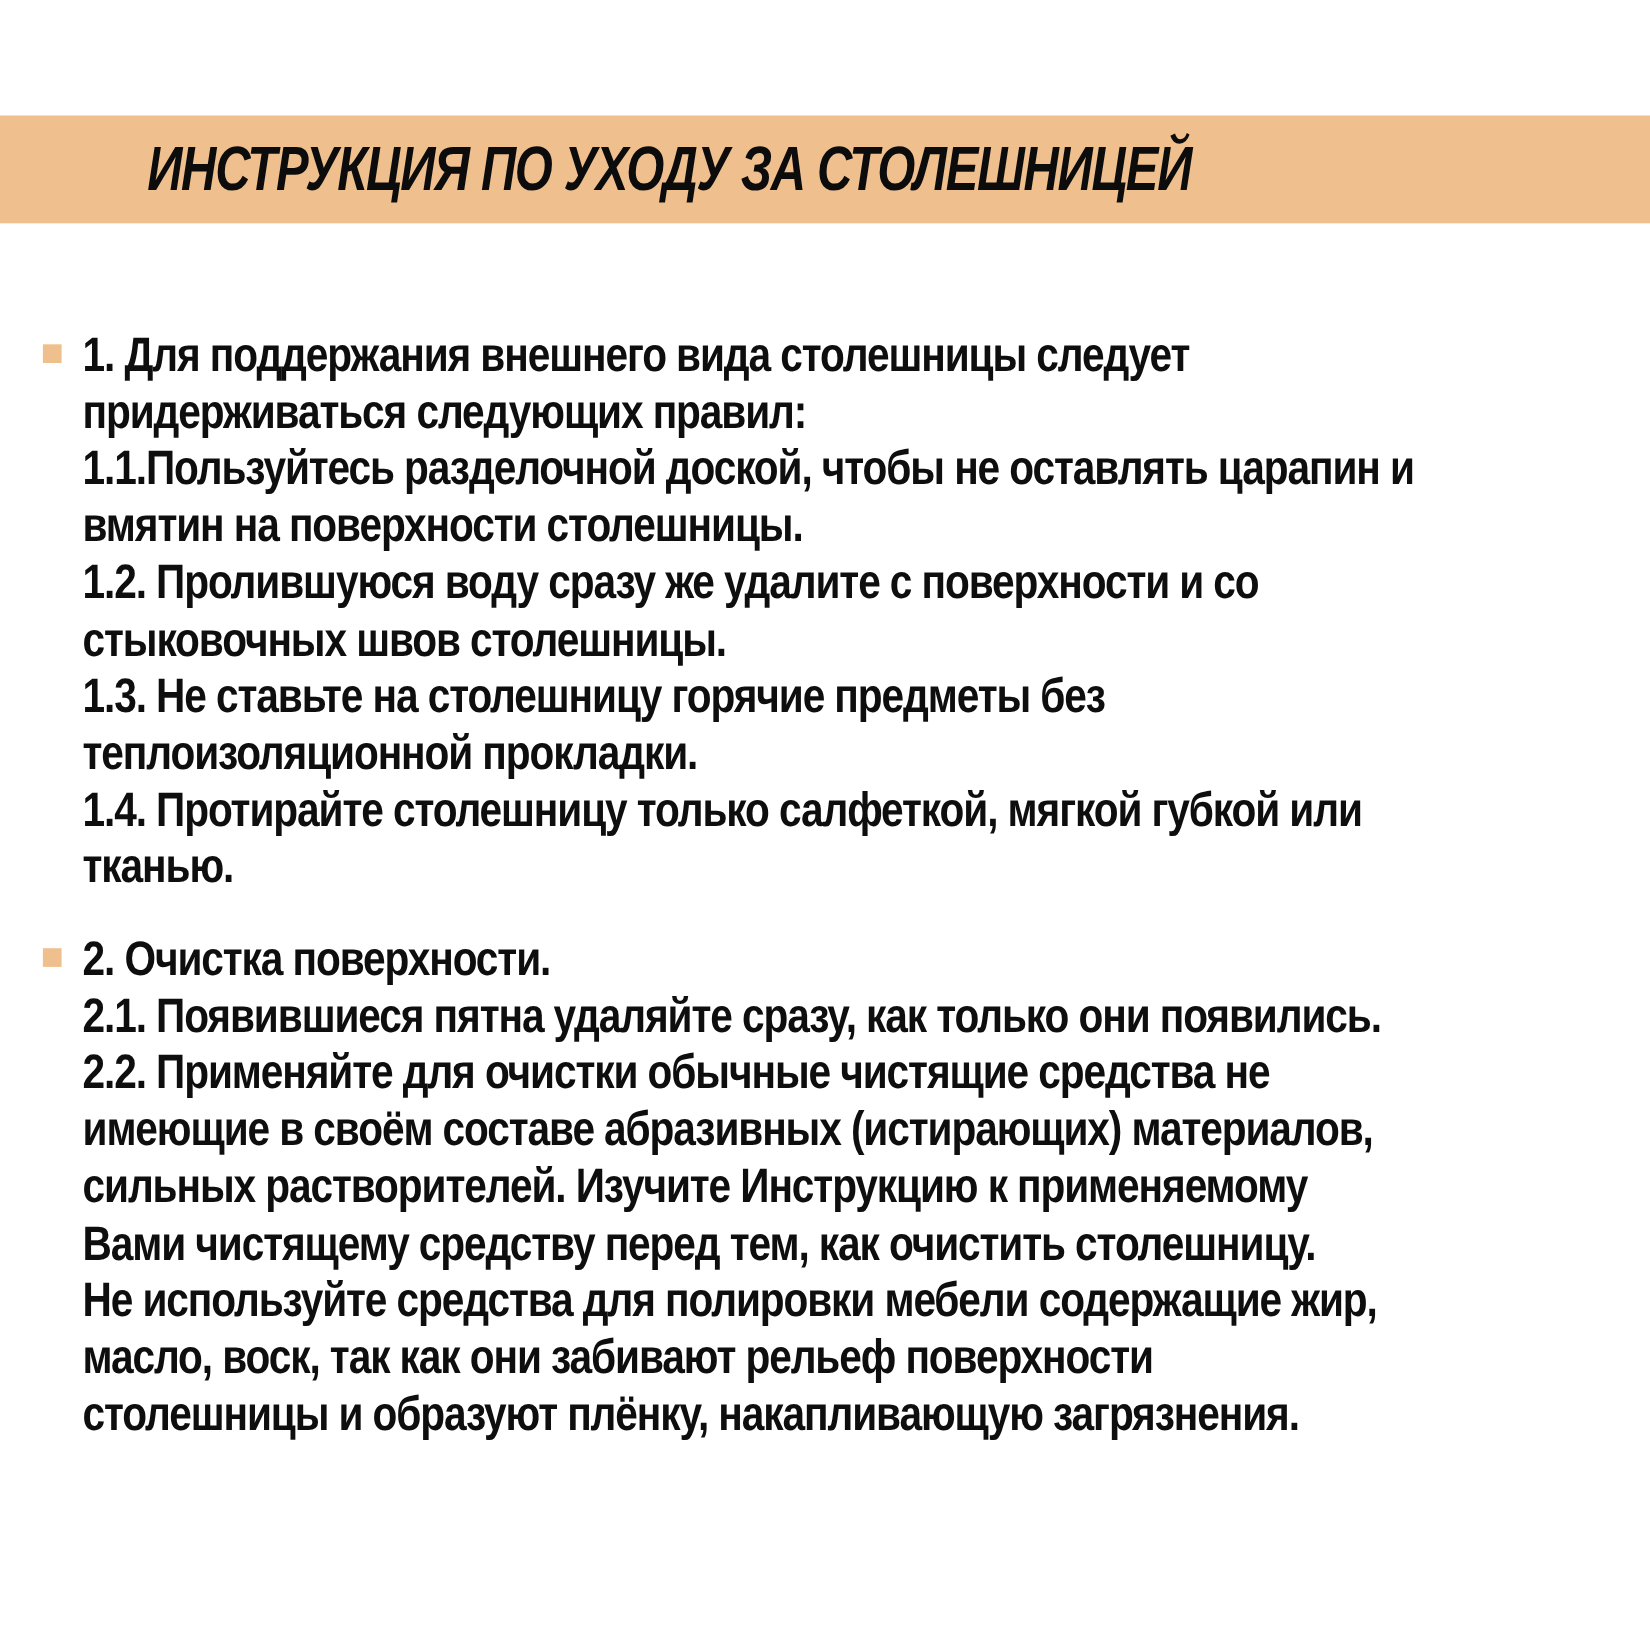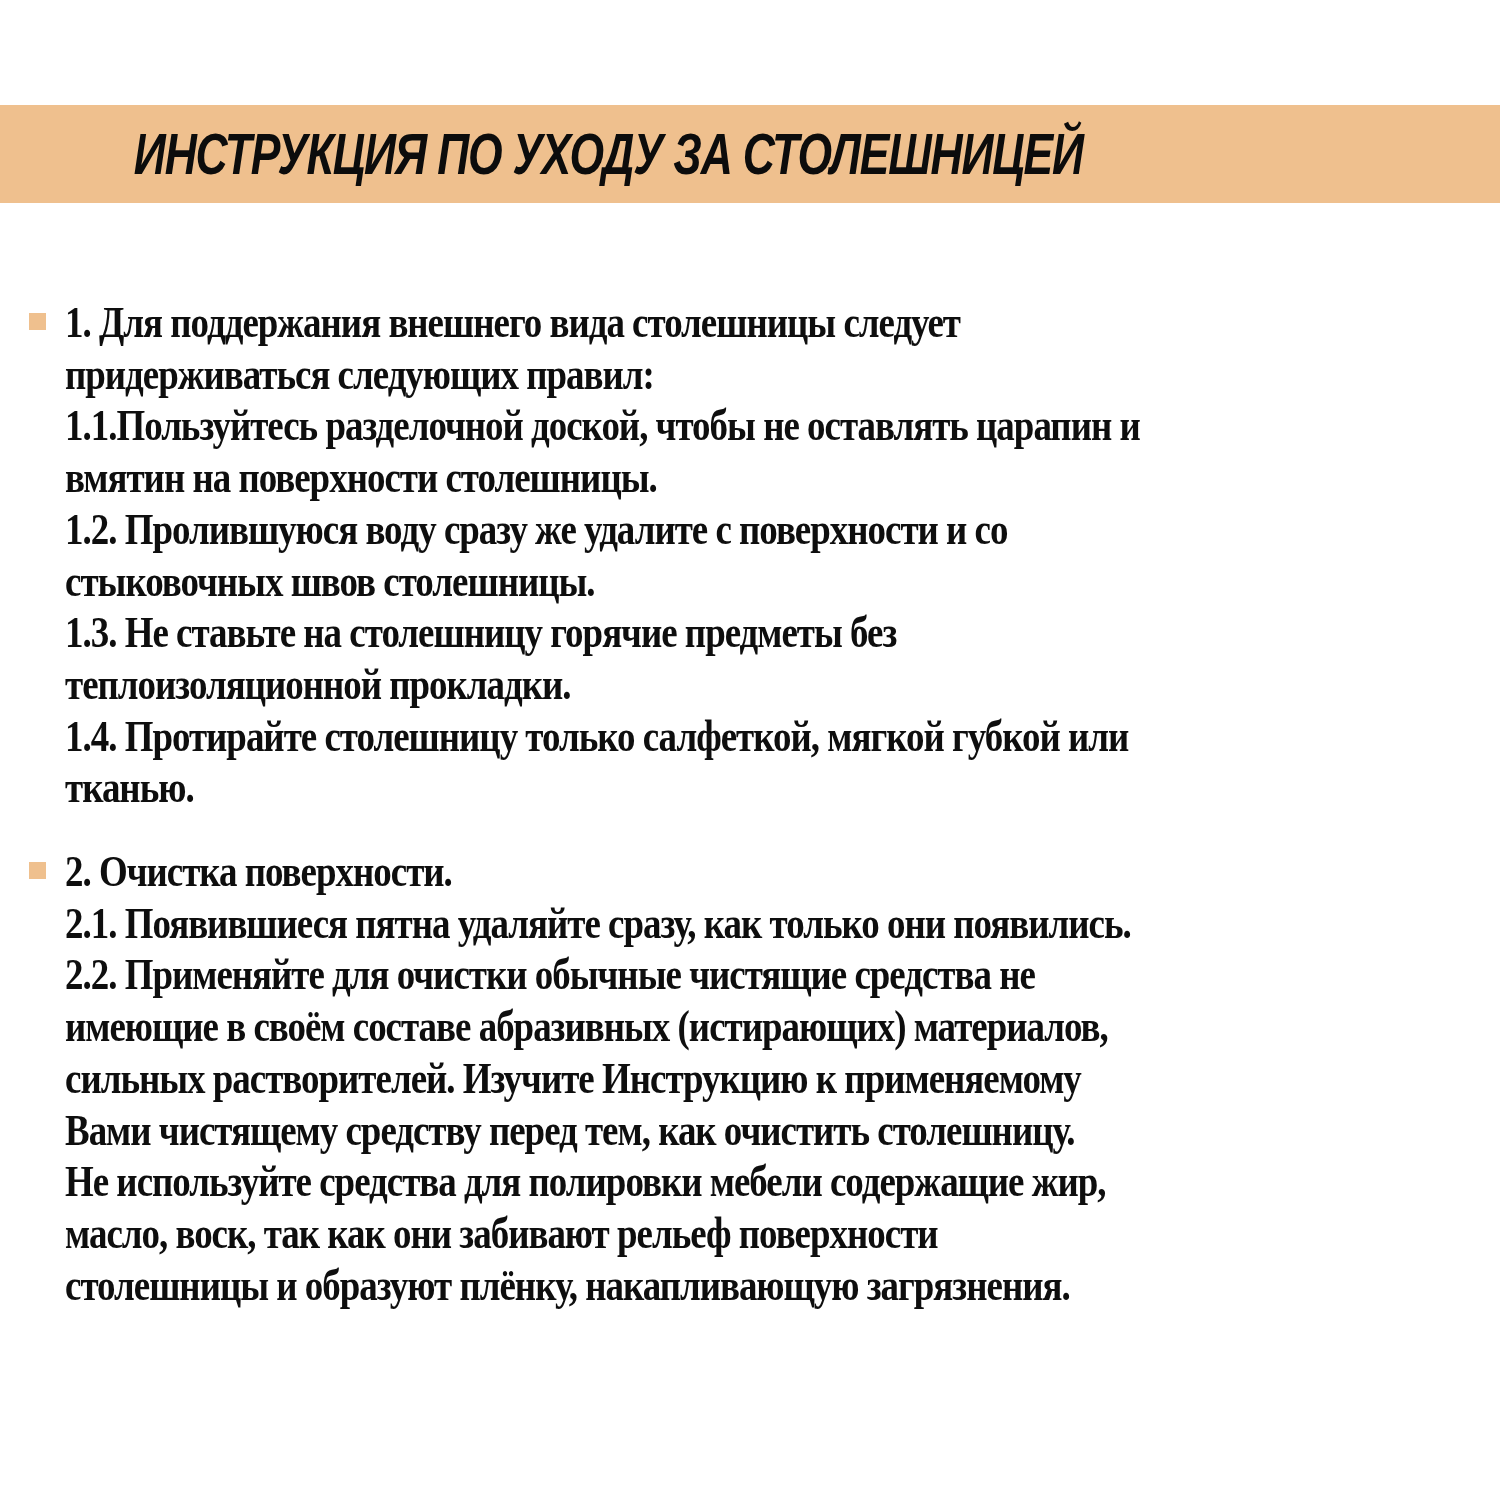--- a/index.html
+++ b/index.html
@@ -30,24 +30,23 @@
     font-size: 57px;
     font-weight: 800;
     font-style: italic;
     color: #0c0c0c;
     letter-spacing: -1.5px;
     white-space: nowrap;
     transform: scaleX(0.78);
   }
   .content {
     position: absolute;
-    left: 65px;
+    left: 75px;
     top: 297px;
     width: 1400px;
-    font-family: Liberation Serif, serif;
   }
   .section {
     position: relative;
   }
   .section + .section {
     margin-top: 32px;
   }
   .bullet {
     position: absolute;
     left: -36px;

